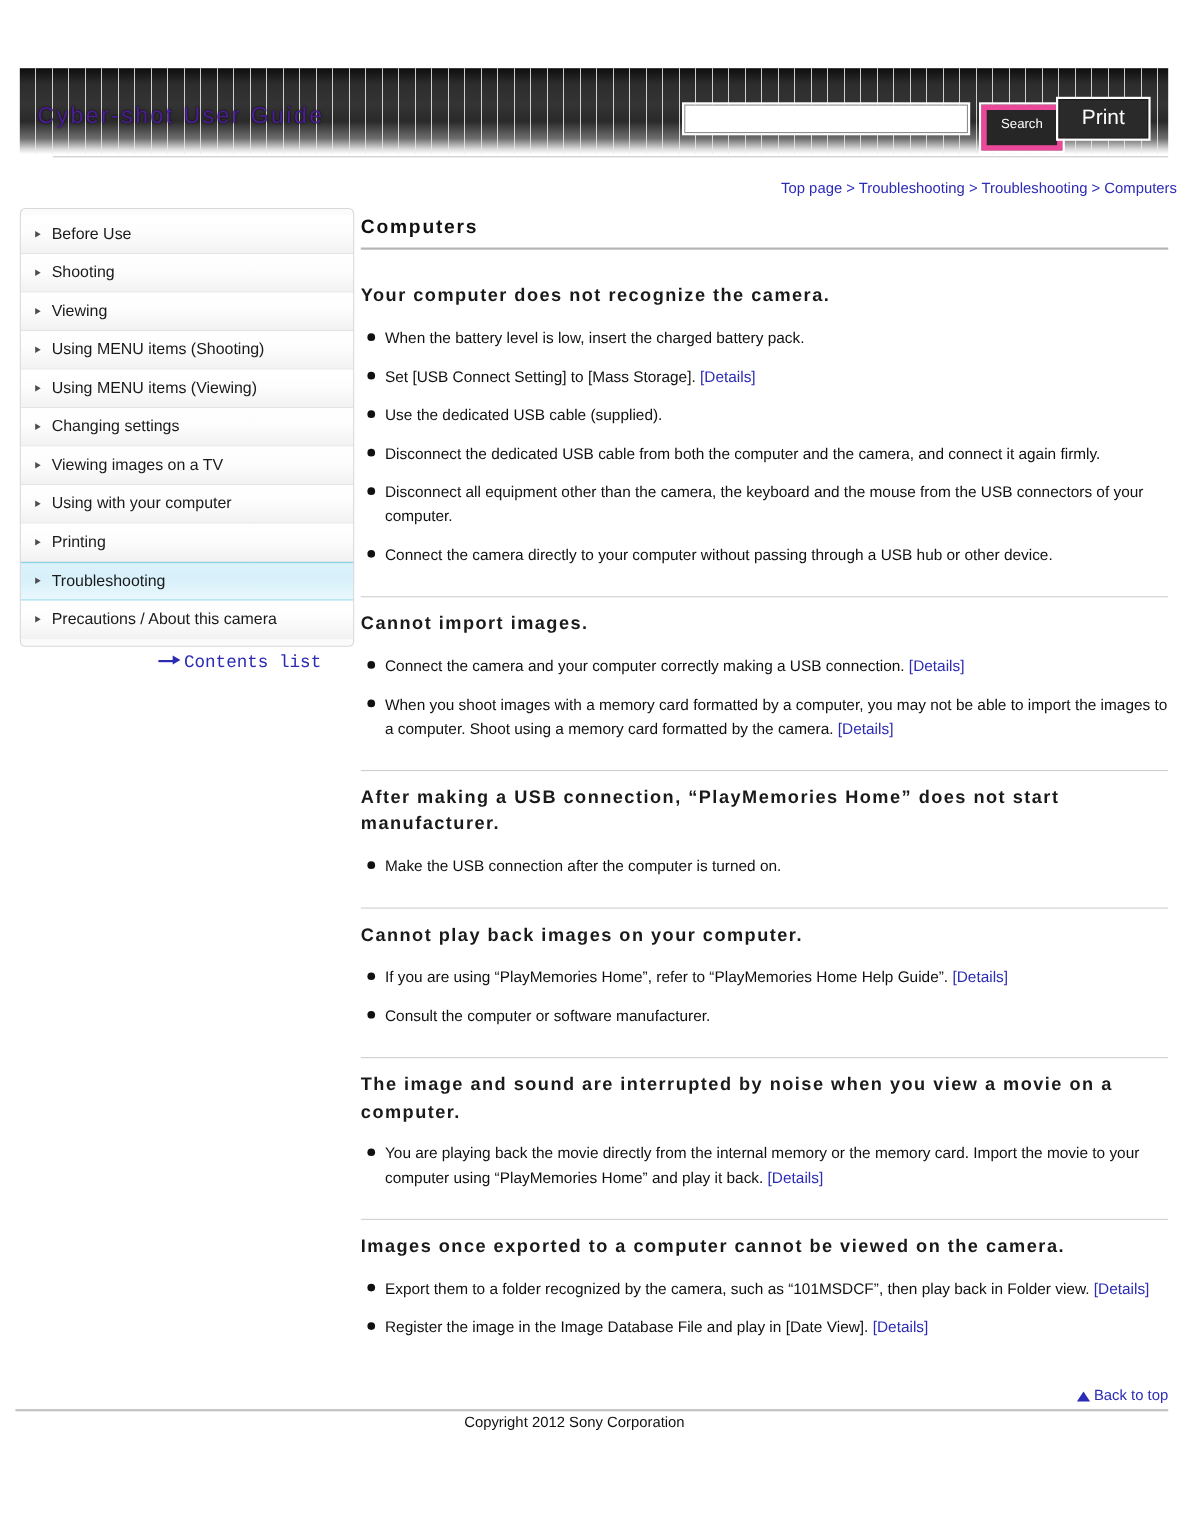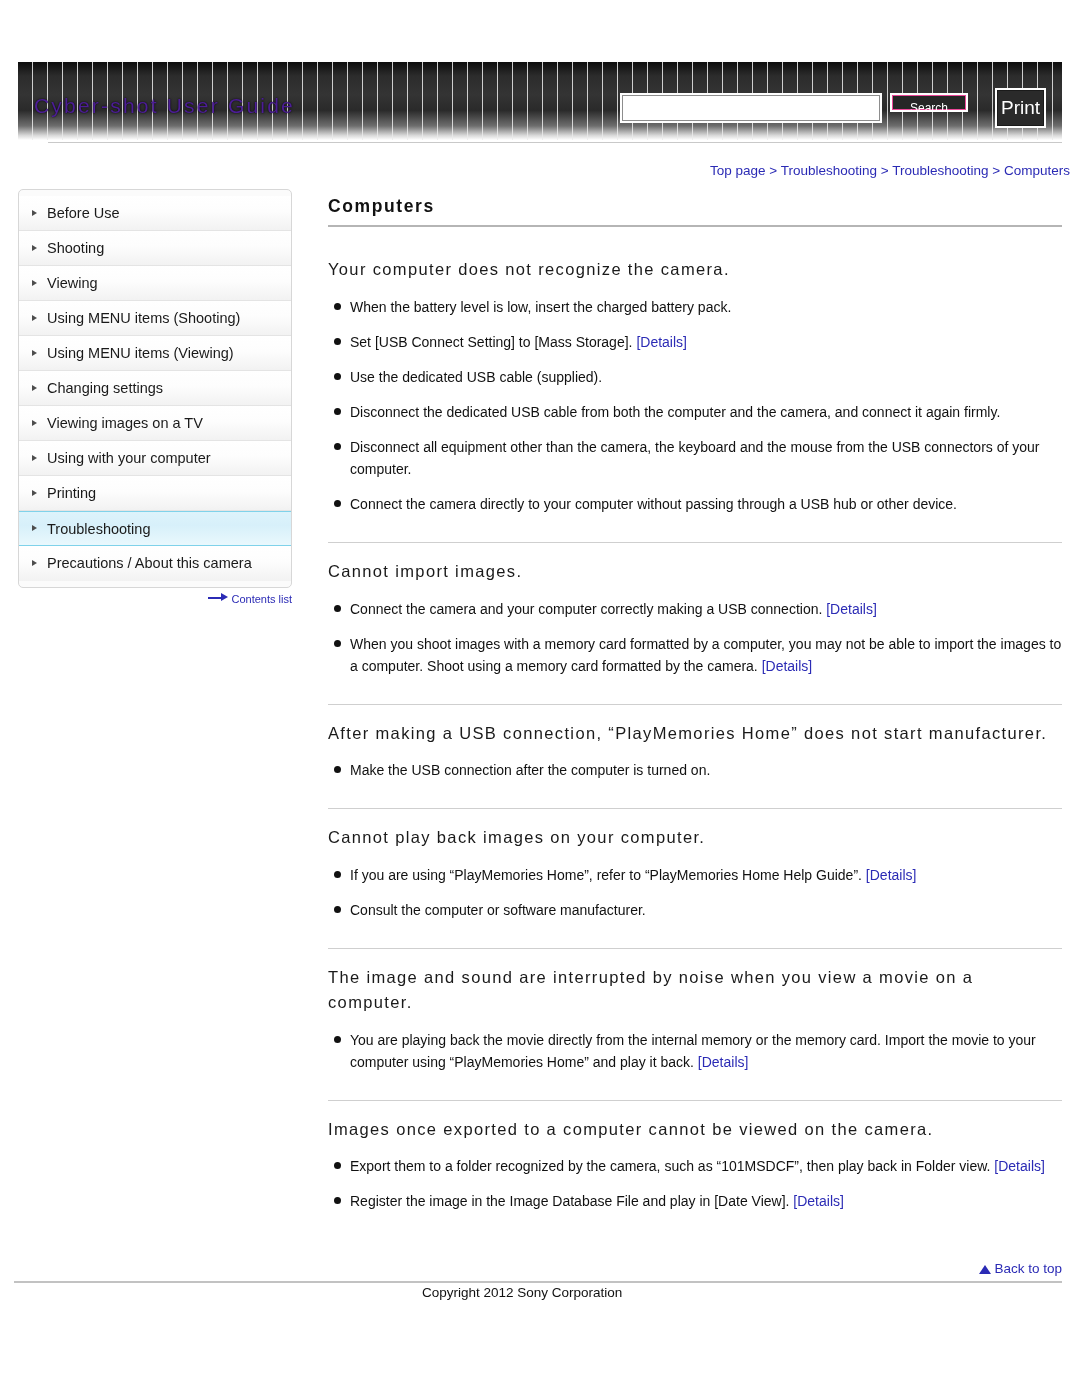--- a/index.html
+++ b/index.html
@@ -74,37 +74,37 @@
     padding: 0 4px;
     font-family: "Liberation Sans", sans-serif;
     font-size: 13px;
     color: #000;
   }
   .btn-search {
     position: absolute;
     right: 96px;
     top: 33px;
     width: 74px;
-    height: 15px;
+    height: 42px;
     background: #262626;
-    border: 1px solid #ec4899;
+    border: 5px solid #ec4899;
     outline: 2px solid #ffffff;
     color: #ffffff;
     font-family: "Liberation Sans", sans-serif;
     font-size: 12px;
     line-height: 24px;
     text-align: center;
     box-sizing: border-box;
     cursor: pointer;
   }
   .btn-print {
     position: absolute;
     right: 18px;
     top: 28px;
-    width: 47px;
+    width: 82px;
     height: 36px;
     background: #2a2a2a;
     border: 1px solid #1a1a1a;
     outline: 2px solid #ffffff;
     color: #ffffff;
     font-family: "Liberation Sans", sans-serif;
     font-size: 19px;
     line-height: 34px;
     text-align: center;
     box-sizing: border-box;
@@ -124,21 +124,21 @@
     color: #2b2bb5;
     text-decoration: none;
   }
   .breadcrumb .sep { color: #2b2bb5; }
 
   
   .sidebar {
     position: absolute;
     left: 18px;
     top: 189px;
-    width: 274px;
+    width: 304px;
     background: #fbfbfb;
     border: 1px solid #d7d7d7;
     border-radius: 5px;
     box-sizing: border-box;
     padding: 6px 0;
   }
   .nav-item {
     position: relative;
     height: 35px;
     line-height: 35px;
@@ -167,24 +167,25 @@
     border-top: 1px solid #7fd2ea;
     border-bottom: 1px solid #7fd2ea;
   }
 
   .contents-link {
     position: absolute;
     left: 18px;
     top: 593px;
     width: 274px;
     text-align: right;
-    font-size: 11px;
-    color: #2b2bb5;
-    cursor: pointer;
-    white-space: nowrap;
+    font-size: 16px;
+    color: #2b2bb5;
+    cursor: pointer;
+    white-space: nowrap;
+    font-family: Liberation Mono, monospace;
   }
   .contents-link .arrow-ico {
     display: inline-block;
     vertical-align: 1px;
     width: 20px;
     height: 9px;
     position: relative;
     margin-right: 3px;
   }
   .contents-link .arrow-ico::before {
@@ -225,23 +226,23 @@
   }
   .rule-light {
     height: 1px;
     background: #cfcfcf;
     margin: 27px 0 12px 0;
   }
   .sec-title {
     font-size: 16.5px;
     letter-spacing: 1.35px;
     color: #1a1a1a;
-    margin: 16px 0 14px 0;
+    margin: 4px 0 14px 0;
     line-height: 1.5;
-    font-weight: normal;
+    font-weight: bold;
   }
   ul.bullets {
     list-style: none;
     margin: 0 0 0 0;
     padding: 0 0 0 22px;
   }
   ul.bullets li {
     position: relative;
     font-size: 14px;
     line-height: 22px;

